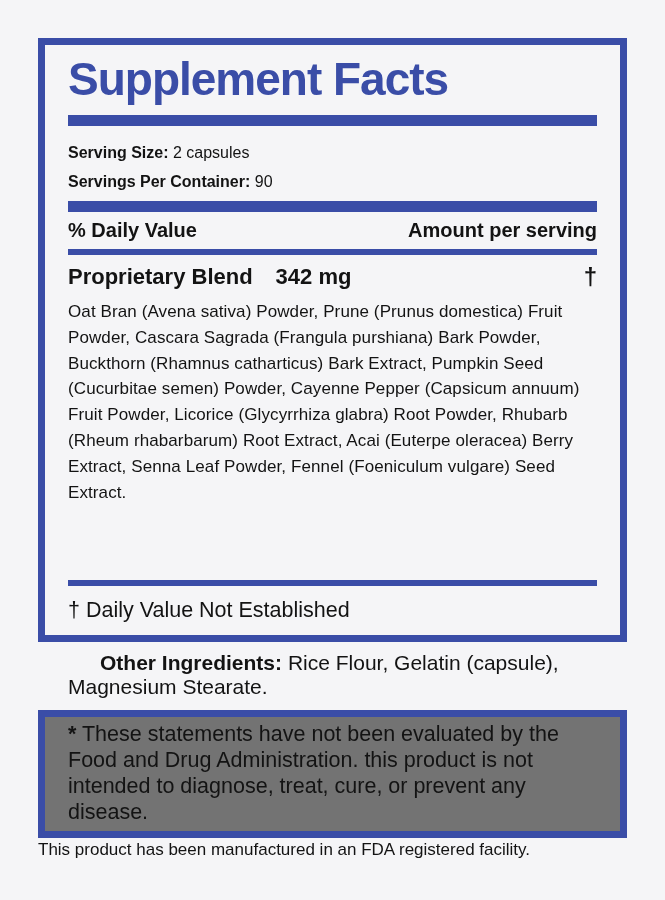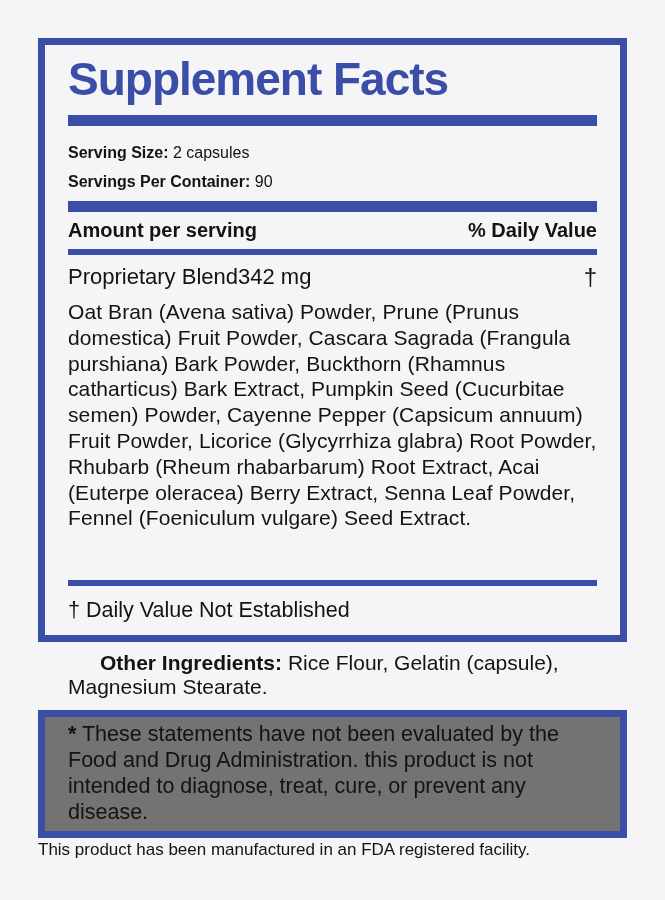--- a/index.html
+++ b/index.html
@@ -65,27 +65,27 @@
     font-size: 20px;
     line-height: 24px;
     font-weight: 700;
   }
   .blend-row {
     margin-top: 10px;
     display: flex;
     align-items: center;
     font-size: 22px;
     line-height: 24px;
-    font-weight: 400;
+    font-weight: 700;
   }
-  .blend-amount { }
+  .blend-amount { margin-left: 23px; }
   .blend-dagger { margin-left: auto; font-size: 24px; }
   .ingredients {
     margin: 10px 0 0 0;
-    font-size: 21px;
+    font-size: 17px;
     line-height: 25.8px;
     letter-spacing: 0.1px;
   }
   .spacer { flex: 1 1 auto; }
   .footnote {
     margin: 11px 0 12px 0;
     font-size: 21.5px;
     line-height: 26px;
   }
 
@@ -136,22 +136,22 @@
       </div>
       <div>
         <span class="lbl">Servings Per Container:</span>
         <span>90</span>
       </div>
     </div>
 
     <div class="bar bar-mid"></div>
 
     <div class="cols">
+      <span>% Daily Value</span>
       <span>Amount per serving</span>
-      <span>% Daily Value</span>
     </div>
 
     <div class="thin thin-cols"></div>
 
     <div class="blend-row">
       <span>Proprietary Blend</span>
       <span class="blend-amount">342 mg</span>
       <span class="blend-dagger">†</span>
     </div>
 

